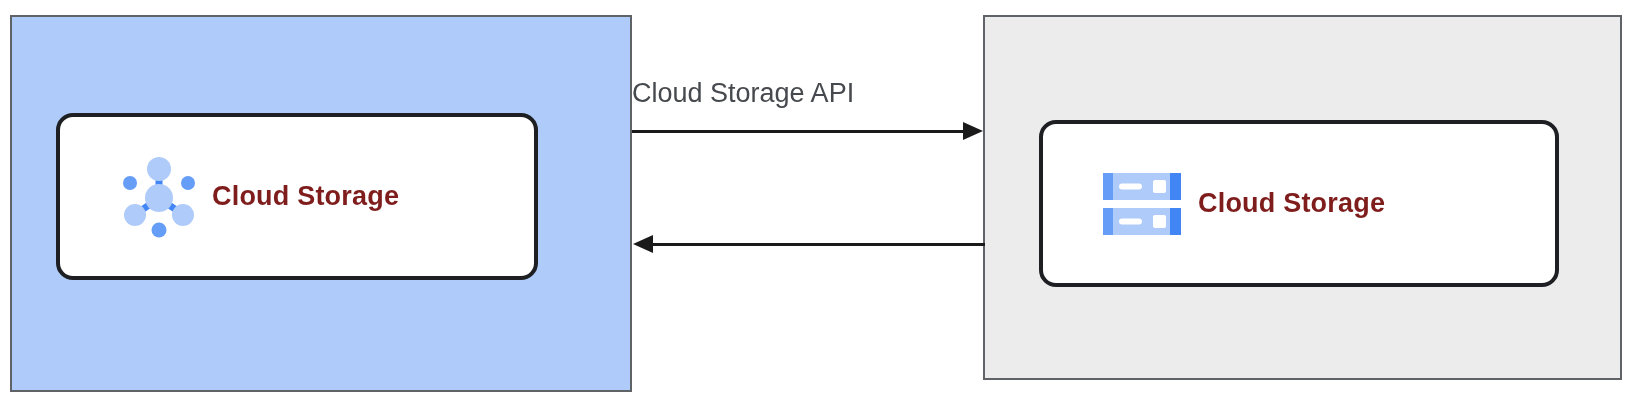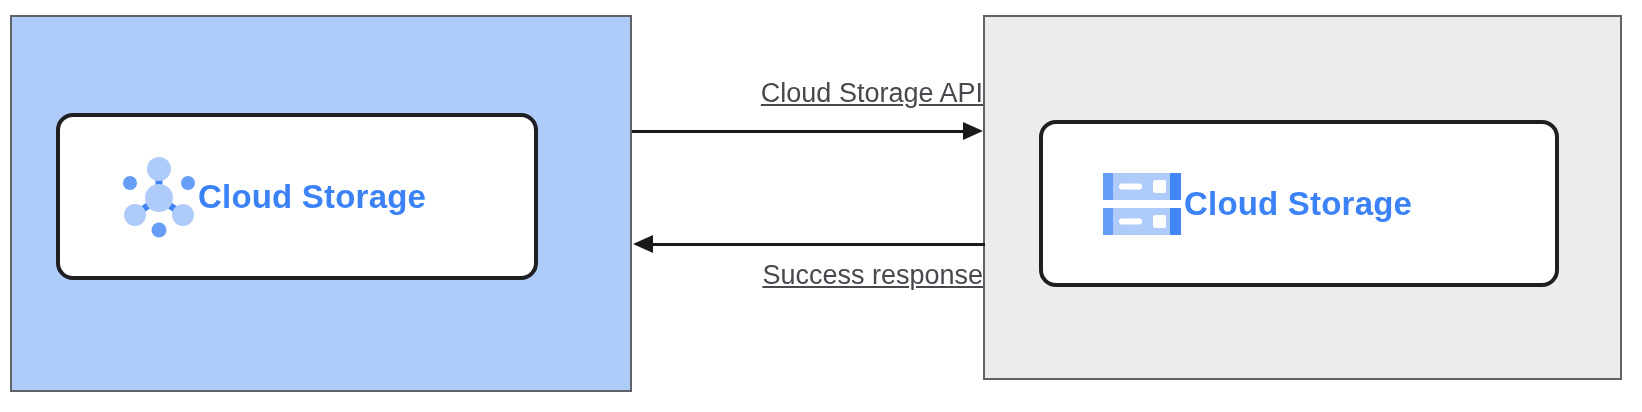--- a/index.html
+++ b/index.html
@@ -51,25 +51,25 @@
   }
   .card-right {
     left: 1039px;
     top: 120px;
     width: 520px;
     height: 167px;
     padding-left: 60px;
   }
   .card .icon { flex: 0 0 auto; display: block; line-height: 0; }
   .card-label {
-    margin-left: 3px;
+    margin-left: 17px;
     font-weight: bold;
-    font-size: 33px;
+    font-size: 27px;
     line-height: 33px;
-    color: #3b82f6;
+    color: #7f1d1d;
     letter-spacing: 0.2px;
   }
   .card-label span { display: block; }
 
   
   .arrow-line {
     position: absolute;
     height: 3px;
     background: #1a1a1a;
   }
@@ -89,25 +89,24 @@
   .head-response {
     left: 633px; top: 235px;
     border-right: 20px solid #1a1a1a;
   }
 
   
   .arrow-label {
     position: absolute;
     left: 632px;
     width: 351px;
-    text-align: right;
+    text-align: left;
     font-size: 27px;
     color: #46494d;
     white-space: nowrap;
-    text-decoration: underline;
   }
   .label-request  { top: 78px; }
   .label-response { top: 260px; }
 </style>
 </head>
 <body>
 
 <div class="canvas">
 
   <div class="zone zone-left"></div>
@@ -159,15 +158,14 @@
       <span>Cloud Storage</span>
     </span>
   </div>
 
   <div class="arrow-line line-request"></div>
   <div class="arrow-head head-request"></div>
   <div class="arrow-label label-request">Cloud Storage API</div>
 
   <div class="arrow-line line-response"></div>
   <div class="arrow-head head-response"></div>
-  <div class="arrow-label label-response">Success response</div>
 
 </div>
 
 </body></html>

